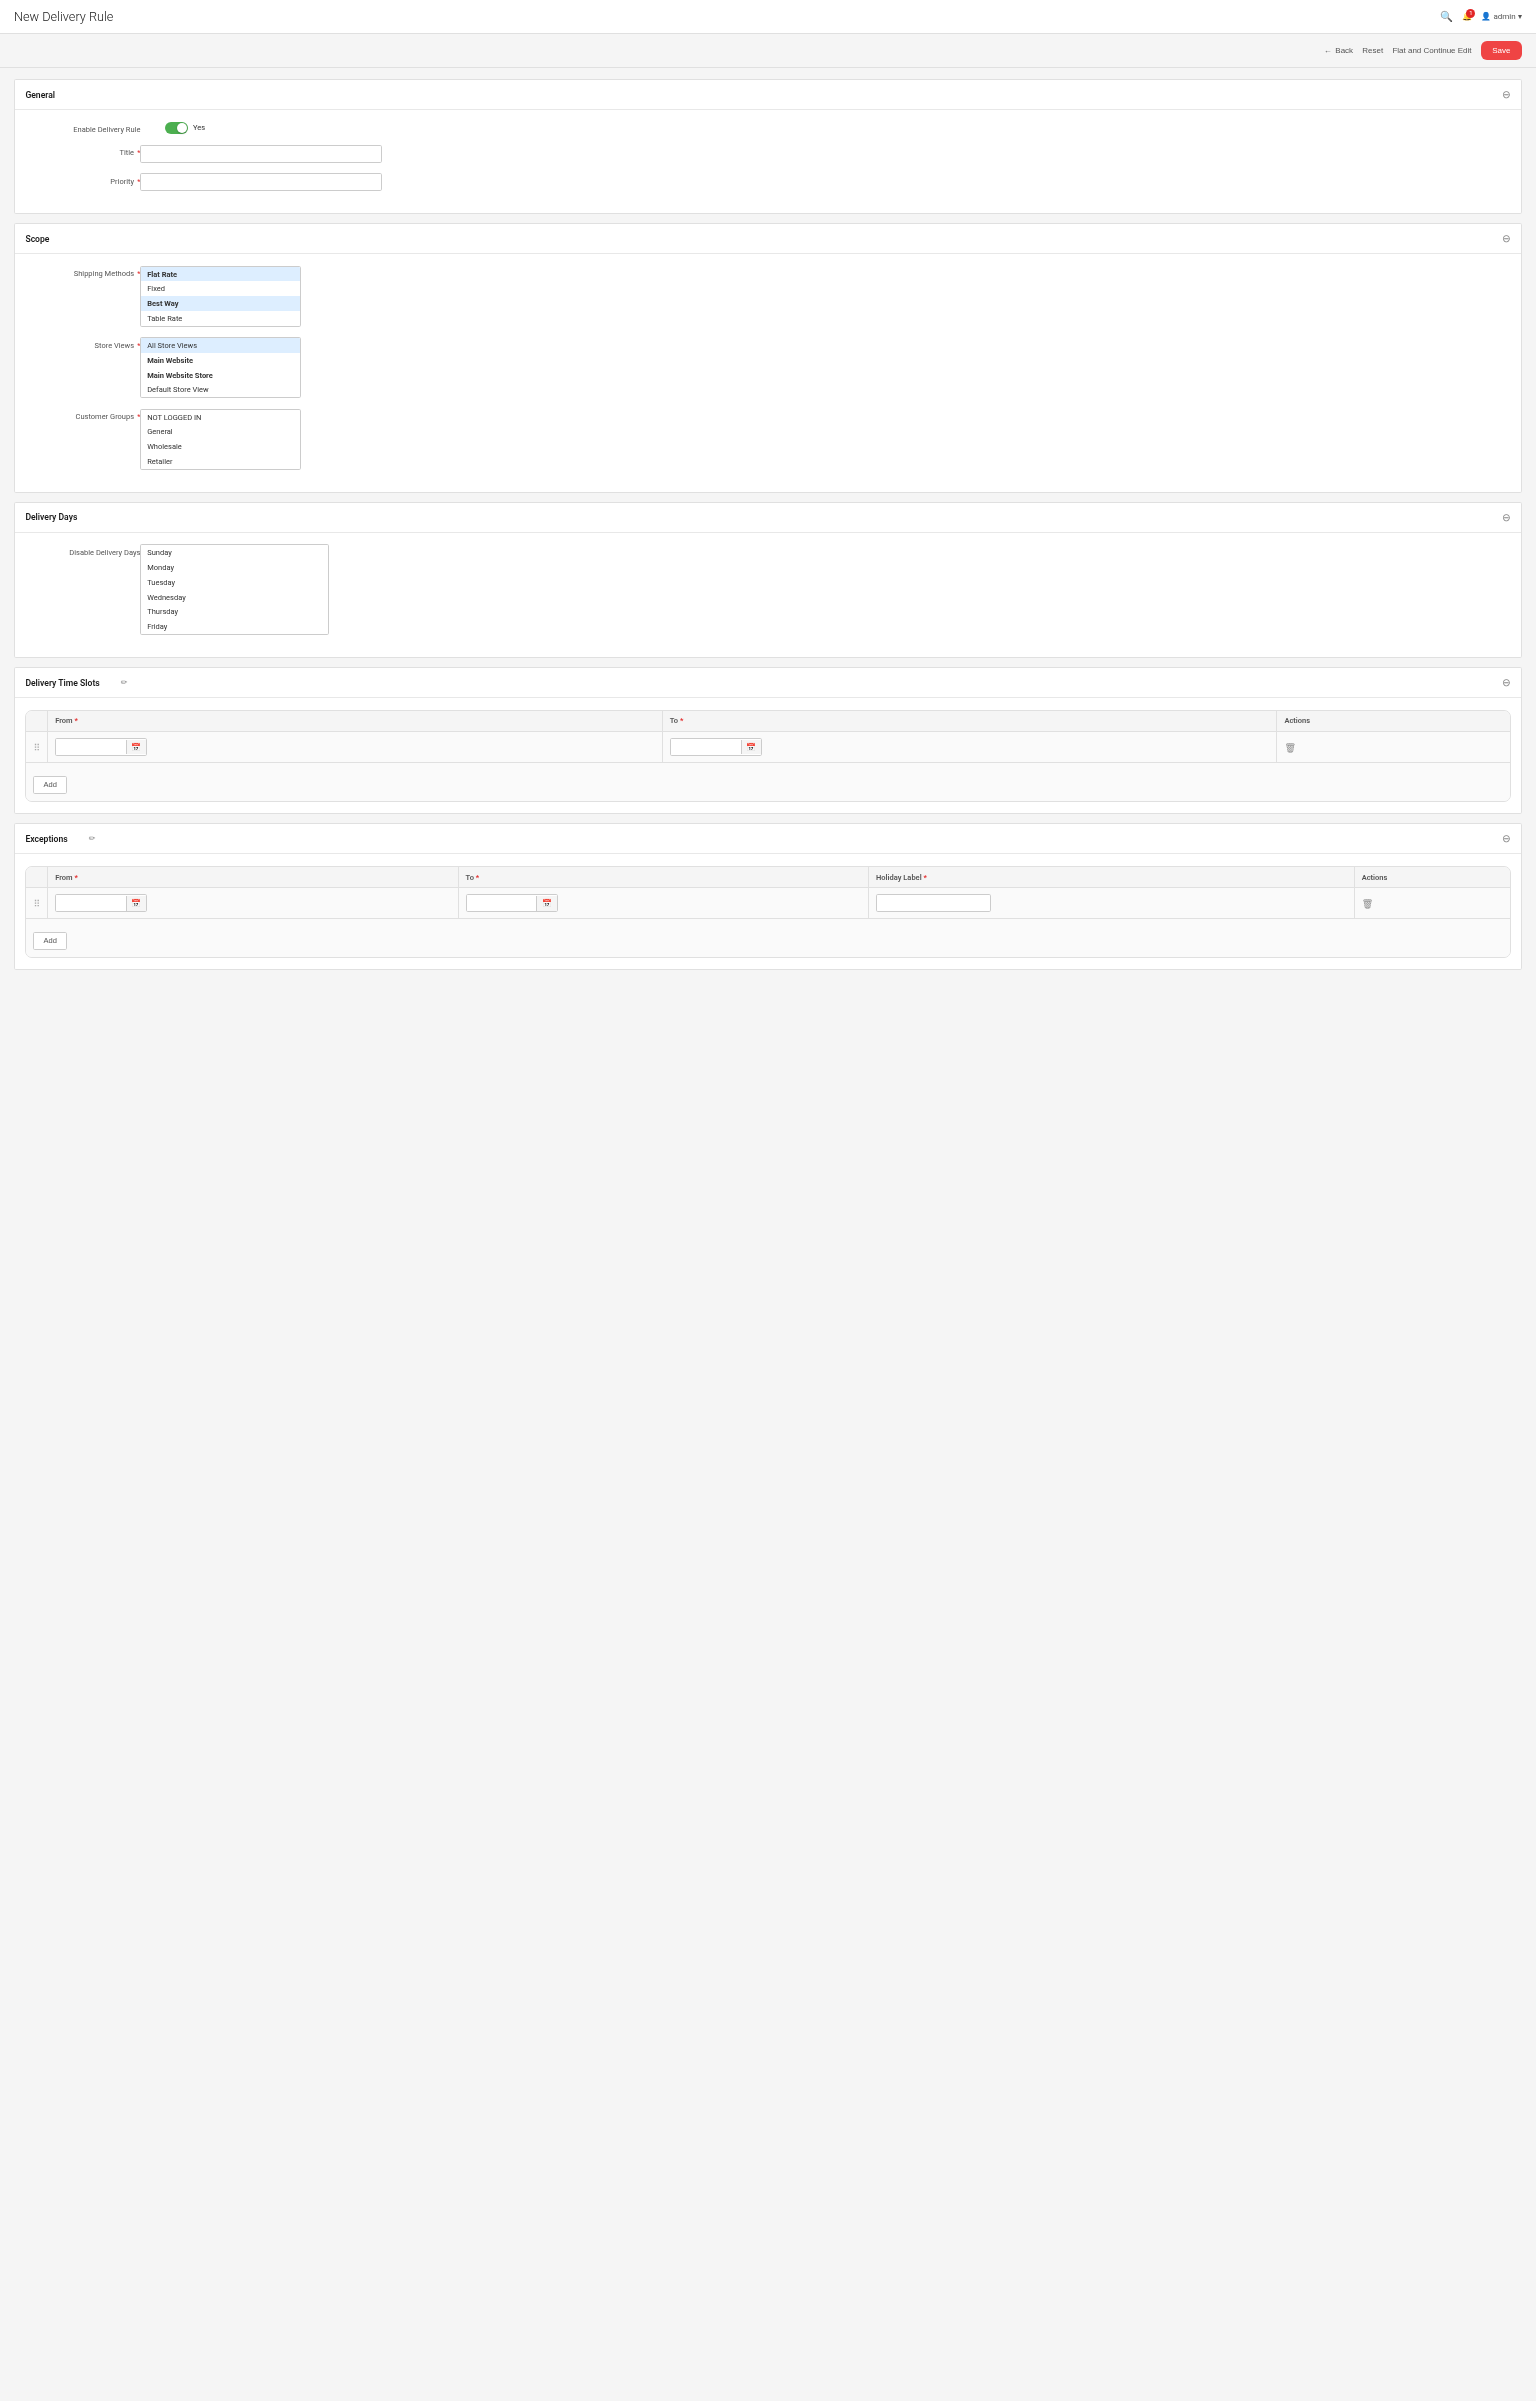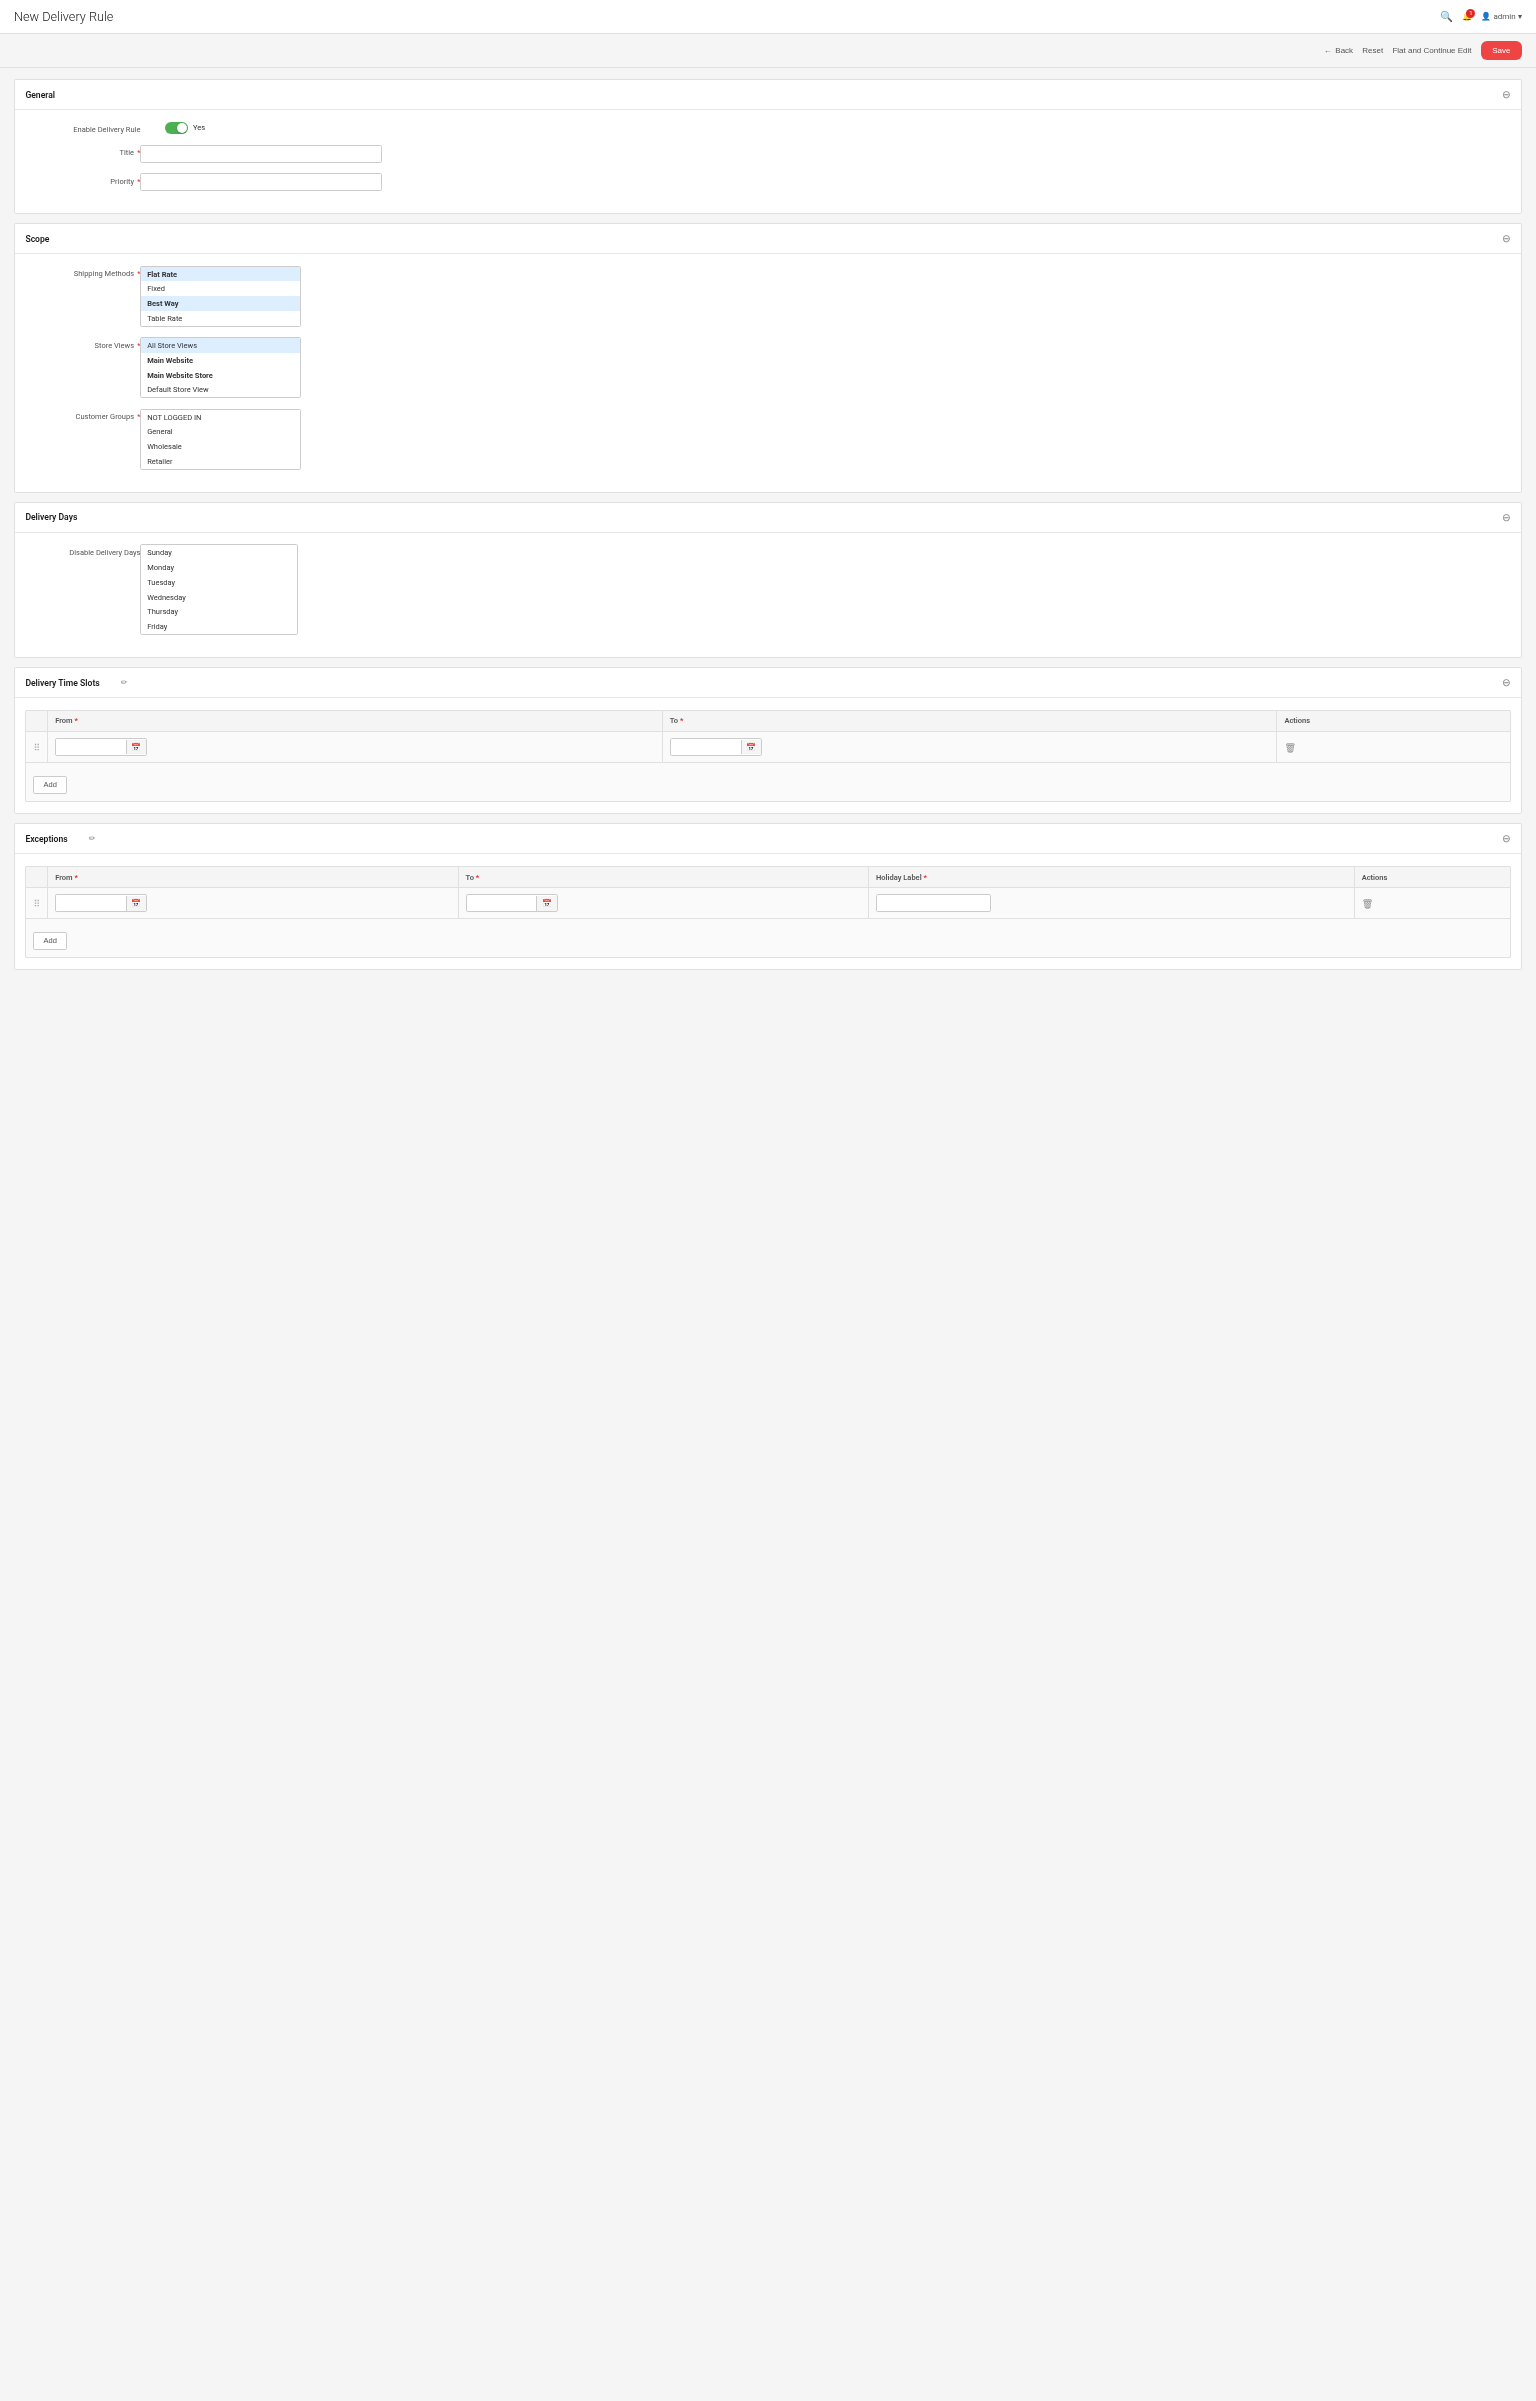--- a/index.html
+++ b/index.html
@@ -37,21 +37,21 @@
     .toggle-knob { width: 10.4px; height: 10.4px; background: #fff; border-radius: 50%; position: absolute; top: 1.2px; right: 1.2px; box-shadow: 0 0.6px 1.7px rgba(0,0,0,0.3); }
     .toggle-label { font-size: 7.5px; color: #333; }
 
     input[type="text"] { width: 100%; max-width: 242px; padding: 3.5px 5.8px; border: 0.6px solid #ccc; border-radius: 1.7px; font-size: 7.5px; color: #333; outline: none; }
 
     .multiselect-box { width: 161px; border: 0.6px solid #ccc; border-radius: 1.7px; background: #fff; overflow: hidden; }
     .multiselect-item { padding: 2.9px 5.8px; font-size: 7.5px; cursor: pointer; }
     .multiselect-item.selected { background: #ddeeff; }
     .multiselect-item.bold { font-weight: 700; }
 
-    .days-list { width: 158px; border: 0.6px solid #ccc; border-radius: 1.7px; background: #fff; overflow-y: auto; max-height: 92px; }
+    .days-list { width: 189px; border: 0.6px solid #ccc; border-radius: 1.7px; background: #fff; overflow-y: auto; max-height: 92px; }
     .day-item { padding: 2.9px 5.8px; font-size: 7.5px; color: #333; }
 
     .timeslots-table { width: 100%; border-collapse: collapse; }
     .timeslots-table th { background: #f5f5f5; padding: 5.8px 7px; text-align: left; font-size: 7.5px; font-weight: 600; color: #555; border-bottom: 0.6px solid #e0e0e0; border-right: 0.6px solid #e0e0e0; }
     .timeslots-table th:last-child { border-right: none; }
     .timeslots-table td { padding: 5.8px 7px; border-bottom: 0.6px solid #e0e0e0; border-right: 0.6px solid #e0e0e0; vertical-align: middle; }
     .timeslots-table td:last-child { border-right: none; }
 
     .required-star { color: #e22626; }
     .drag-handle { color: #aaa; cursor: grab; font-size: 9.2px; }
@@ -66,21 +66,21 @@
 
     .section-title-edit { display: flex; align-items: center; gap: 21px; }
     .edit-icon { color: #888; cursor: pointer; font-size: 8px; }
 
     .exceptions-table { width: 100%; border-collapse: collapse; }
     .exceptions-table th { background: #f5f5f5; padding: 5.8px 7px; text-align: left; font-size: 7.5px; font-weight: 600; color: #555; border-bottom: 0.6px solid #e0e0e0; border-right: 0.6px solid #e0e0e0; }
     .exceptions-table th:last-child { border-right: none; }
     .exceptions-table td { padding: 5.8px 7px; border-bottom: 0.6px solid #e0e0e0; border-right: 0.6px solid #e0e0e0; vertical-align: middle; }
     .exceptions-table td:last-child { border-right: none; }
 
-    .table-wrapper { background: #fafafa; border: 0.6px solid #e0e0e0; border-radius: 1px; padding: 0; overflow: hidden; }
+    .table-wrapper { background: #fafafa; border: 0.6px solid #e0e0e0; border-radius: 7px; padding: 0; overflow: hidden; }
     .table-wrapper table { width: 100%; }
     .table-add-row { padding: 7px; background: #fafafa; }
   </style>
 </head>
 <body>
 
 <div class="page-header">
   <h1 class="page-title">New Delivery Rule</h1>
   <div class="header-icons">
     <span class="header-icon">🔍</span>

